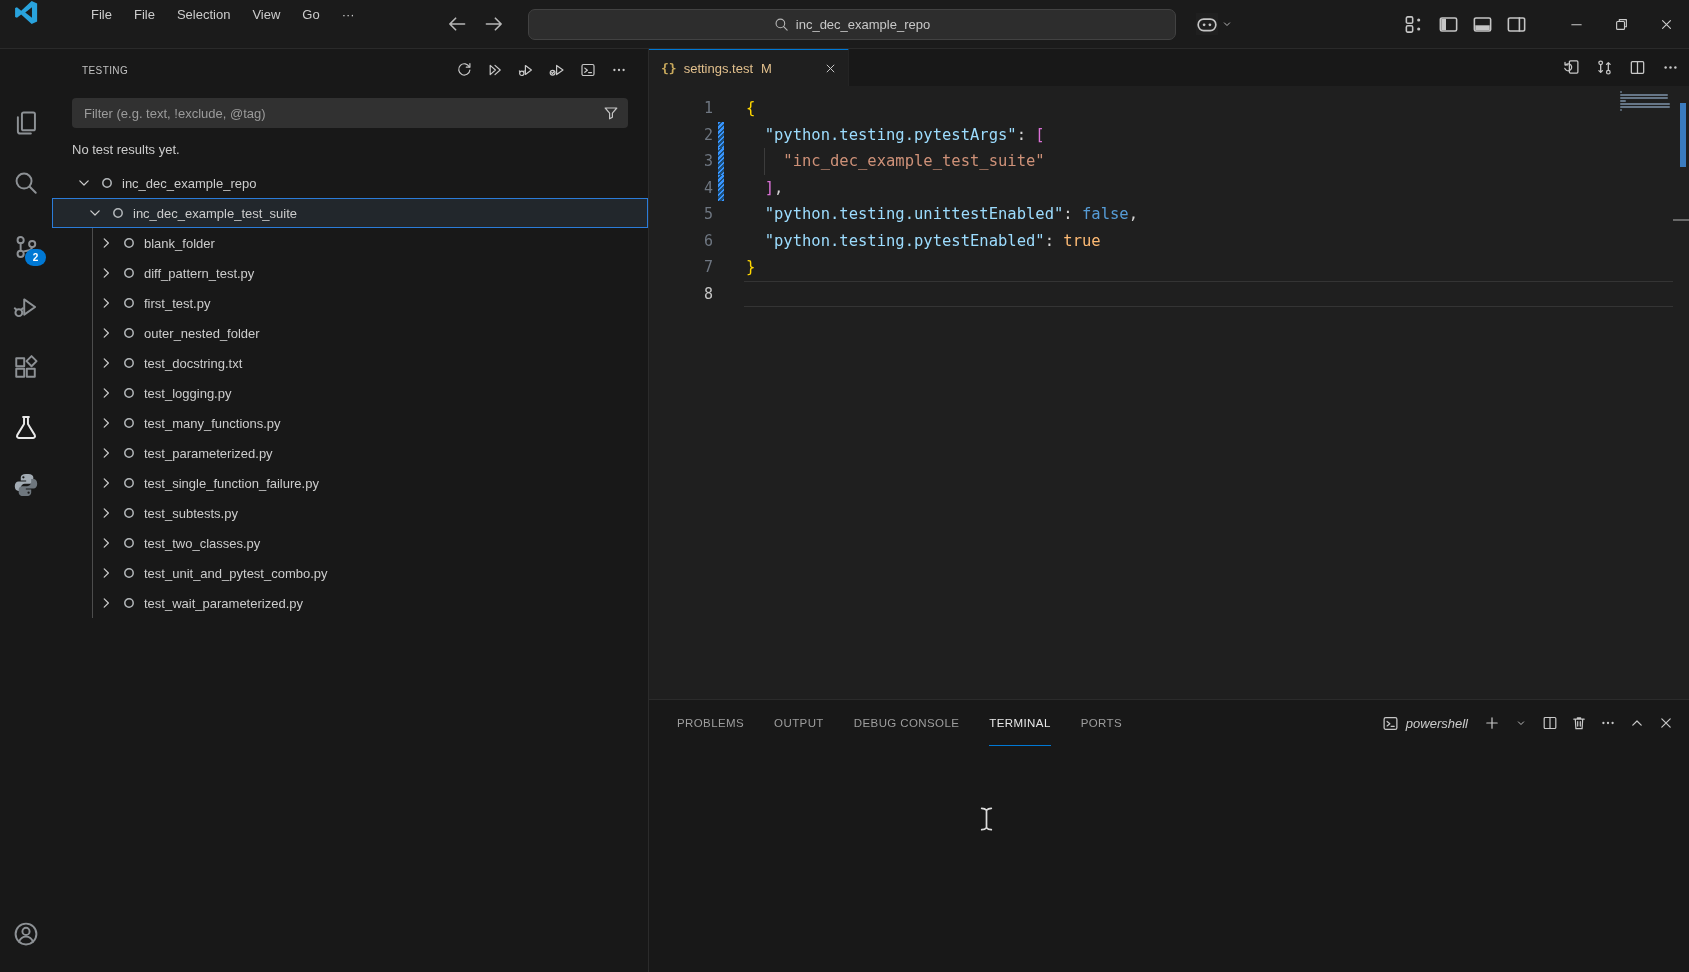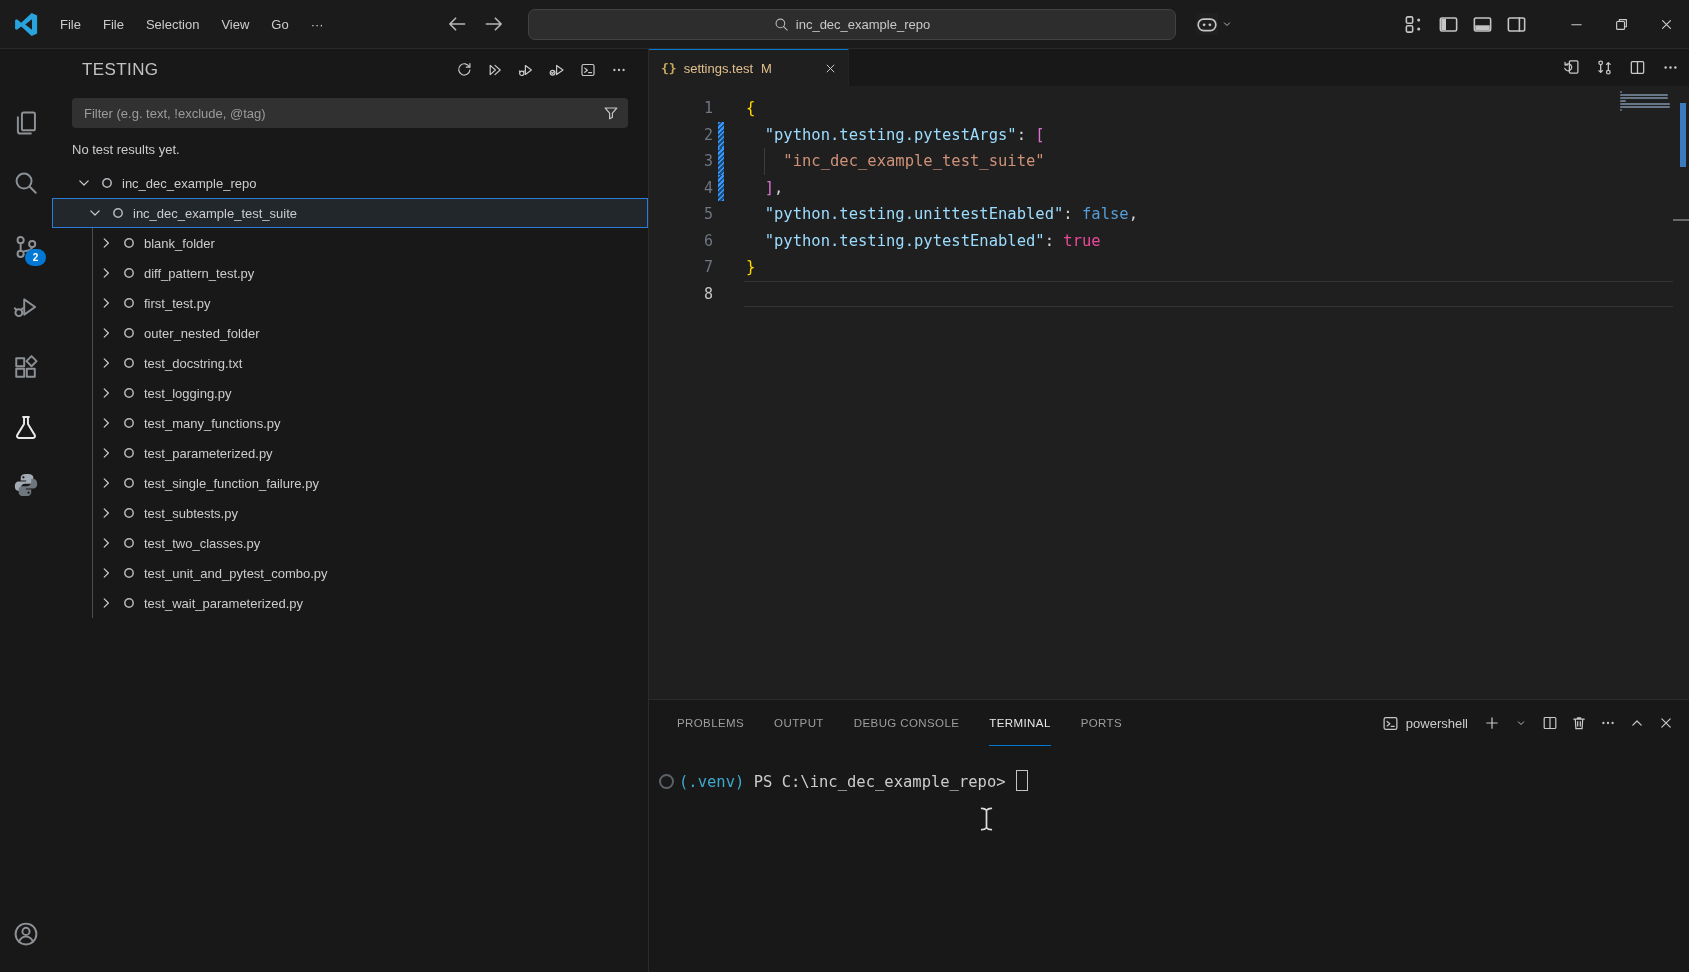--- a/index.html
+++ b/index.html
@@ -7,21 +7,21 @@
     width:1689px;height:972px;position:relative;overflow:hidden;
     background:#181818;color:#cccccc;
     font-family:"Liberation Sans","DejaVu Sans",sans-serif;
     -webkit-font-smoothing:antialiased;
   }
   .ico{display:inline-flex;align-items:center;justify-content:center;}
   .ico svg{width:100%;height:100%;display:block;}
 
   
   .titlebar{position:absolute;top:0;left:0;right:0;height:48px;background:#1b1b1b;
-    border-bottom:1px solid #2a2a2a;display:flex;align-items:center;z-index:10;}
+    border-bottom:1px solid #2a2a2a;display:flex;z-index:10;gap:31px;}
   .vslogo{width:25px;height:25px;margin-left:14px;flex:none;}
   .menubar{display:flex;margin-left:10px;}
   .menu-item{padding:0 11px;height:29px;line-height:29px;font-size:13px;color:#cccccc;border-radius:5px;}
   .nav-arrows{position:absolute;left:446px;top:13px;display:flex;gap:15px;}
   .nav-arrows .ico{width:22px;height:22px;color:#b8b8b8;}
   .cmd-center{position:absolute;left:528px;top:9px;width:646px;height:29px;background:#2d2d2d;
     border:1px solid #424242;border-radius:7px;display:flex;align-items:center;justify-content:center;
     gap:7px;font-size:13px;color:#c8c8c8;}
   .cmd-center .ico{width:15px;height:15px;color:#b5b5b5;}
   .copilot{position:absolute;left:1196px;top:13px;display:flex;align-items:center;gap:3px;color:#c5c5c5;}
@@ -40,21 +40,21 @@
   .activitybar{width:52px;flex:none;position:relative;background:#181818;}
   .ab-item{position:absolute;left:0;width:52px;height:48px;display:flex;align-items:center;justify-content:center;color:#8d9195;}
   .ab-item.active{color:#e9e9e9;}
   .ab-item .ico{width:26px;height:26px;position:relative;}
   .ab-badge{position:absolute;right:6px;bottom:5px;min-width:17px;height:17px;padding:0 2px;border-radius:9px;
     background:#0078d4;color:#fff;font-size:10px;font-weight:bold;display:flex;align-items:center;justify-content:center;}
 
   
   .sidebar{width:596px;flex:none;background:#181818;border-right:1px solid #2b2b2b;font-size:13px;position:relative;}
   .sb-header{height:44px;display:flex;align-items:center;padding:0 18px 0 30px;}
-  .sb-title{font-size:17px;color:#c2c2c2;letter-spacing:.4px;flex:1;}
+  .sb-title{font-size:10px;color:#c2c2c2;letter-spacing:.4px;flex:1;}
   .sb-toolbar{display:flex;gap:9px;align-items:center;}
   .sb-toolbar .tool-btn{width:22px;height:22px;display:flex;align-items:center;justify-content:center;color:#c8c8c8;border-radius:4px;}
   .sb-toolbar .ico{width:16px;height:16px;}
   .filter-box{margin:6px 20px 0 20px;height:30px;background:#313131;border-radius:4px;
     display:flex;align-items:center;padding:0 9px 0 10px;}
   .filter-box input{flex:1;background:transparent;border:none;outline:none;color:#cccccc;
     font-size:13px;font-family:inherit;}
   .filter-box input::placeholder{color:#9b9b9b;}
   .filter-box .ico{width:16px;height:16px;color:#c5c5c5;flex:none;}
   .no-results{margin:14px 20px 0 20px;color:#cccccc;}
@@ -97,21 +97,21 @@
   .ov-cursor{position:absolute;right:0;top:133px;width:16px;height:2px;background:#a6a6a6;opacity:.55;}
 
   
   .panel{height:272px;flex:none;background:#181818;border-top:1px solid #2b2b2b;position:relative;}
   .panel-header{height:46px;display:flex;align-items:center;padding:0 10px 0 28px;}
   .panel-tabs{display:flex;gap:30px;height:100%;justify-content:space-between;}
   .panel-tab{height:100%;display:flex;align-items:center;font-size:11.5px;letter-spacing:.4px;color:#9d9d9d;
     border-bottom:1px solid transparent;box-sizing:border-box;}
   .panel-tab.active{color:#e7e7e7;border-bottom-color:#0078d4;}
   .panel-right{margin-left:auto;display:flex;align-items:center;gap:2px;}
-  .shell-chip{display:flex;align-items:center;gap:7px;margin-right:8px;color:#cccccc;font-size:13px;}
+  .shell-chip{display:flex;align-items:center;gap:7px;margin-right:8px;color:#cccccc;font-size:13px;font-style:italic;}
   .shell-chip .ico{width:17px;height:17px;color:#c5c5c5;}
   .pa-btn{width:27px;height:27px;display:flex;align-items:center;justify-content:center;color:#c8c8c8;border-radius:4px;}
   .pa-btn .ico{width:16px;height:16px;}
   .pa-btn.small .ico{width:12px;height:12px;}
 
   .terminal{position:absolute;top:46px;left:0;right:0;bottom:0;
     font-family:"DejaVu Sans Mono",monospace;font-size:15.5px;}
   .term-line{margin:24px 0 0 30px;line-height:24px;position:relative;color:#cccccc;}
   .term-deco{position:absolute;left:-20px;top:4px;width:11px;height:11px;border:2px solid #5b6268;border-radius:50%;}
   .term-cursor{display:inline-block;width:10px;height:19px;border:1px solid #c0c4c8;vertical-align:-4px;margin-left:1px;}
@@ -618,21 +618,21 @@
           </span>
         </div>
     </div>
 
     <div class="editor" id="editor">
       <div class="code-line"><span class="ln">1</span><span class="modbar"></span><span class="lc" style="padding-left: 0px;"><span style="color: rgb(255, 215, 0);">{</span></span></div>
         <div class="code-line modified"><span class="ln">2</span><span class="modbar"></span><span class="lc" style="padding-left: 18.68px;"><span style="color: rgb(156, 220, 254);">"python.testing.pytestArgs"</span><span style="color: rgb(212, 212, 212);">: </span><span style="color: rgb(218, 112, 214);">[</span></span></div>
         <div class="code-line modified"><span class="ln">3</span><span class="modbar"></span><span class="iguide"></span><span class="lc" style="padding-left: 37.36px;"><span style="color: rgb(206, 145, 120);">"inc_dec_example_test_suite"</span></span></div>
         <div class="code-line modified"><span class="ln">4</span><span class="modbar"></span><span class="lc" style="padding-left: 18.68px;"><span style="color: rgb(218, 112, 214);">]</span><span style="color: rgb(212, 212, 212);">,</span></span></div>
         <div class="code-line"><span class="ln">5</span><span class="modbar"></span><span class="lc" style="padding-left: 18.68px;"><span style="color: rgb(156, 220, 254);">"python.testing.unittestEnabled"</span><span style="color: rgb(212, 212, 212);">: </span><span style="color: rgb(86, 156, 214);">false</span><span style="color: rgb(212, 212, 212);">,</span></span></div>
-        <div class="code-line"><span class="ln">6</span><span class="modbar"></span><span class="lc" style="padding-left: 18.68px;"><span style="color: rgb(156, 220, 254);">"python.testing.pytestEnabled"</span><span style="color: rgb(212, 212, 212);">: </span><span style="color: #ec4899;">true</span></span></div>
+        <div class="code-line"><span class="ln">6</span><span class="modbar"></span><span class="lc" style="padding-left: 18.68px;"><span style="color: rgb(156, 220, 254);">"python.testing.pytestEnabled"</span><span style="color: rgb(212, 212, 212);">: </span><span style="color: #fdba74;">true</span></span></div>
         <div class="code-line"><span class="ln">7</span><span class="modbar"></span><span class="lc" style="padding-left: 0px;"><span style="color: rgb(255, 215, 0);">}</span></span></div>
         <div class="code-line current"><span class="ln">8</span><span class="modbar"></span><span class="lc" style="padding-left: 0px;"></span></div>
         <div class="minimap" id="minimap">
           <div style="width: 1.5px; background: rgba(160, 190, 220, 0.55);"></div>
           <div style="width: 48px; background: rgba(160, 190, 220, 0.55);"></div>
           <div style="width: 48px; background: rgba(160, 190, 220, 0.55);"></div>
           <div style="width: 6px; background: rgba(160, 190, 220, 0.55);"></div>
           <div style="width: 50px; background: rgba(160, 190, 220, 0.55);"></div>
           <div style="width: 50px; background: rgba(160, 190, 220, 0.55);"></div>
           <div style="width: 1.5px; background: rgba(160, 190, 220, 0.55);"></div>
@@ -711,23 +711,20 @@
                 <span class="ico ">
                   <svg viewBox="0 0 16 16" fill="none" stroke="currentColor" stroke-width="1.2" stroke-linecap="round" stroke-linejoin="round">
                     <path d="M3.8 3.8l8.4 8.4M12.2 3.8l-8.4 8.4"></path>
                   </svg>
                 </span>
               </span>
             </span>
         </div>
       </div>
       <div class="terminal">
-        <div class="term-line" id="term-line">
-          <span class="term-deco"></span>
-        <span style="color: rgb(61, 168, 204);">(.venv) </span><span style="color: rgb(204, 204, 204);">PS C:\inc_dec_example_repo&gt; </span><span class="term-cursor"></span></div>
         <span class="ibeam ico">
             <svg viewBox="0 0 14 24" fill="none" stroke="currentColor" stroke-width="1.6" stroke-linecap="round">
               <path d="M2.5 2c2 0 3.5.6 4.5 1.8C8 2.6 9.5 2 11.5 2M2.5 22c2 0 3.5-.6 4.5-1.8 1 1.2 2.5 1.8 4.5 1.8M7 3.8v16.4"></path>
             </svg>
           </span>
       </div>
     </div>
 
   </main>
 </div>

